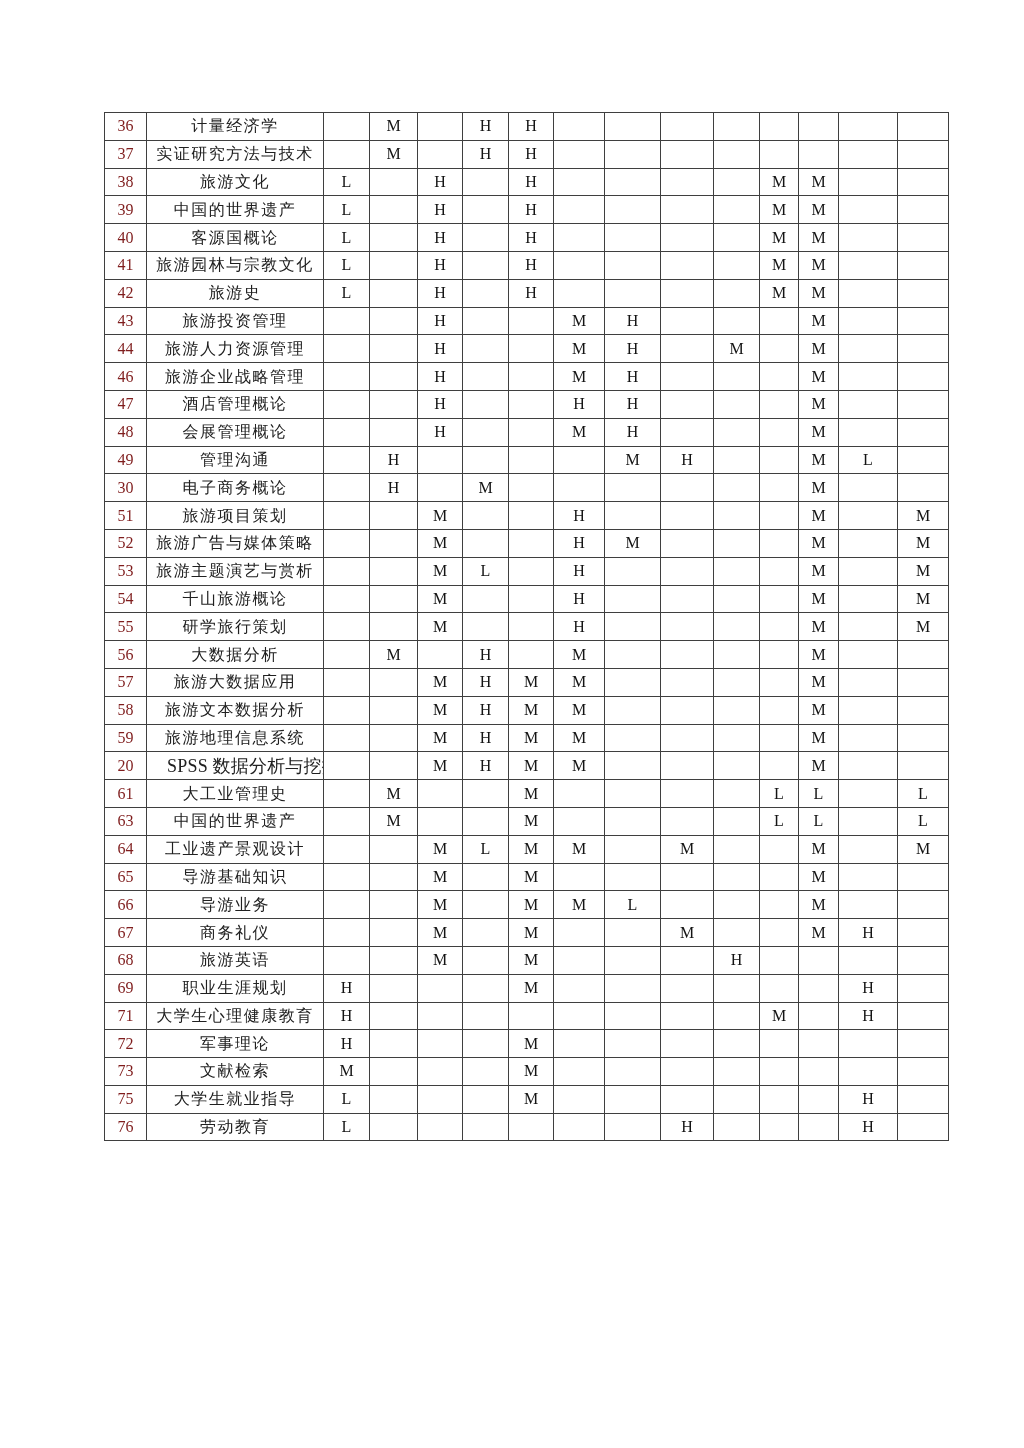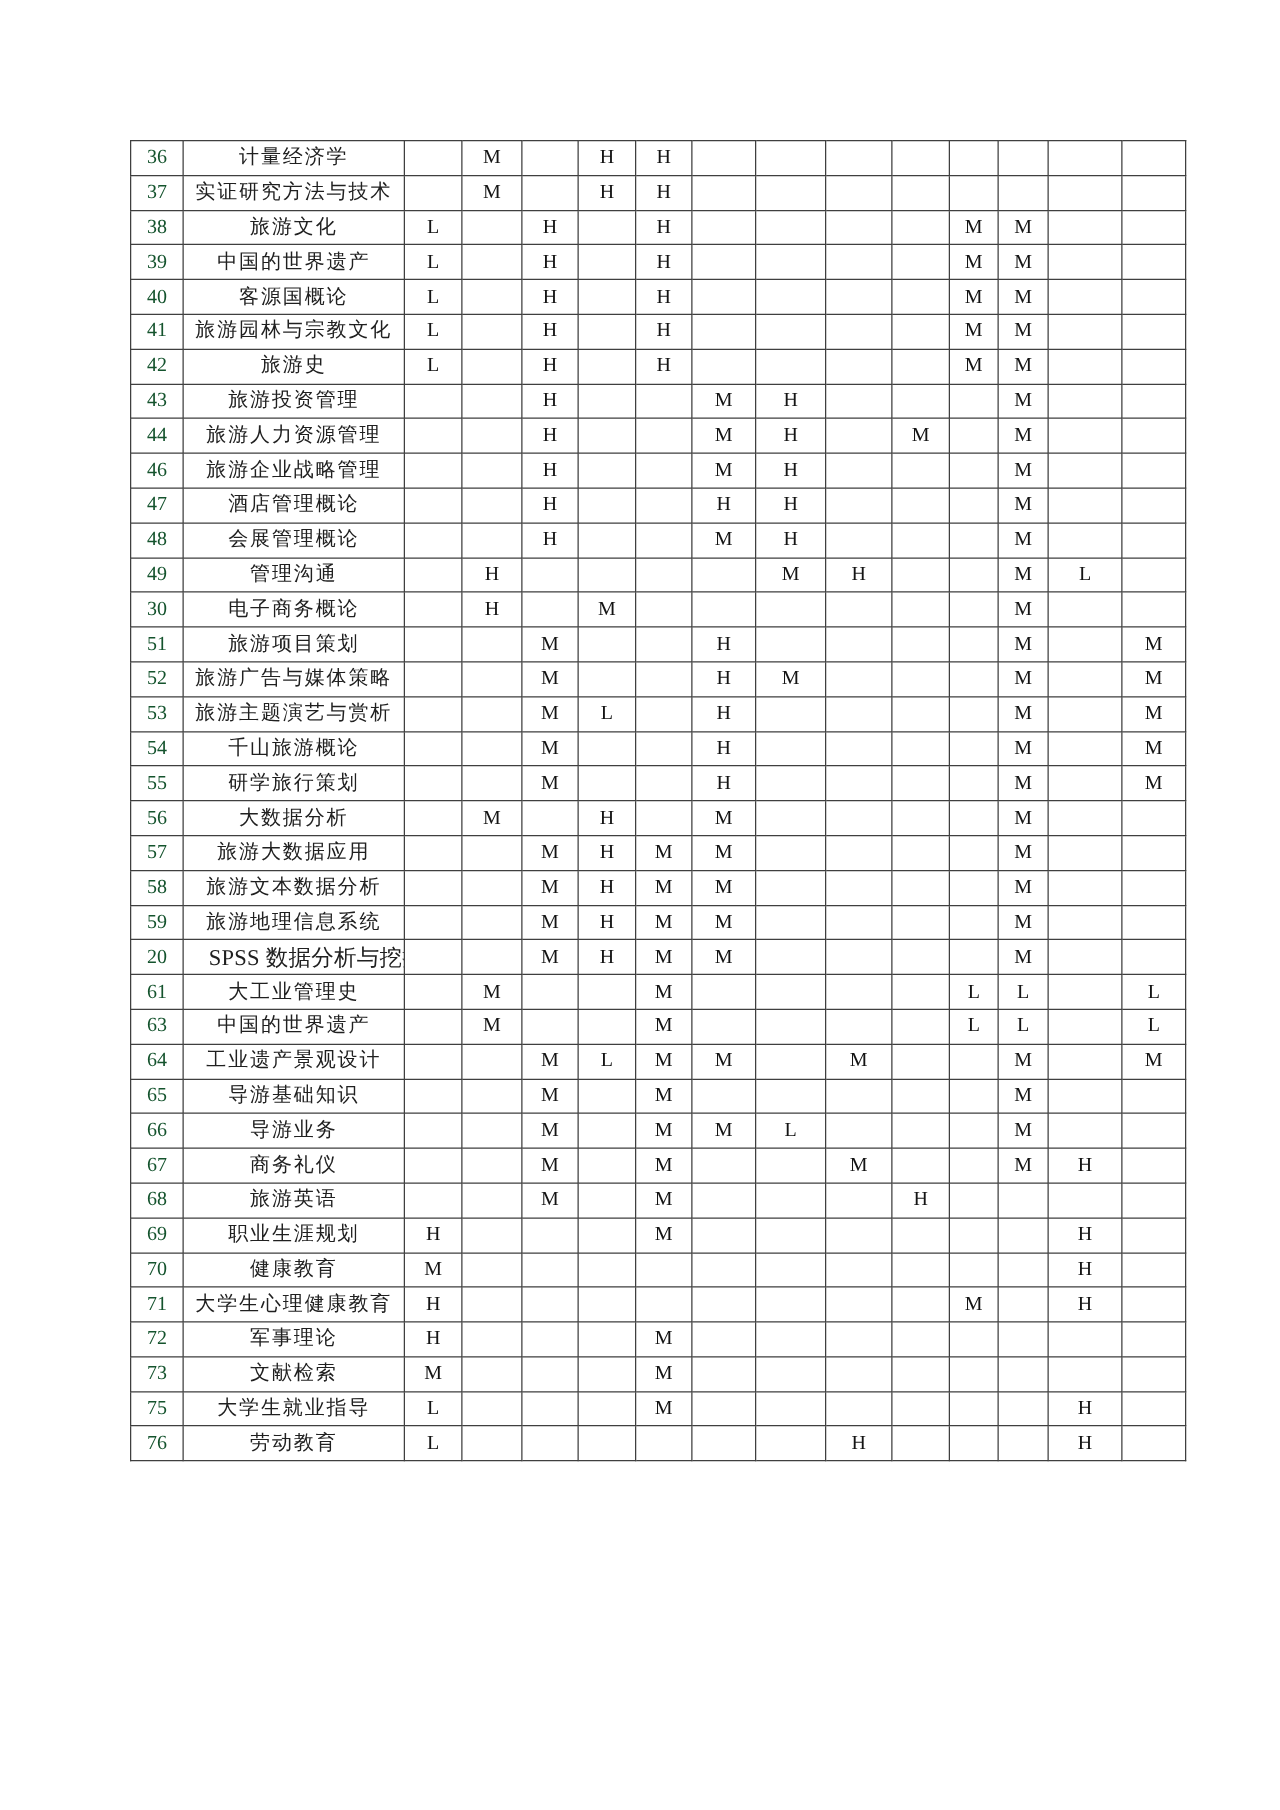--- a/index.html
+++ b/index.html
@@ -34,21 +34,21 @@
     padding: 0;
     text-align: center;
     vertical-align: middle;
     font-size: 16px;
     line-height: 1;
     overflow: hidden;
     white-space: nowrap;
   }
   td.no-cell {
     font-size: 18px;
-    color: #14532d;
+    color: #7f1d1d;
   }
   td.name-cell {
     text-align: left;
     padding-left: 10px;
     font-size: 15px;
     letter-spacing: 1.5px;
     color: #202020;
     margin-top: 25px;
   }
   td.name-cell.condensed {
@@ -622,37 +622,20 @@
           <td class="rating-cell"></td>
           <td class="rating-cell"></td>
           <td class="rating-cell"></td>
           <td class="rating-cell"></td>
           <td class="rating-cell"></td>
           <td class="rating-cell"></td>
           <td class="rating-cell">H</td>
           <td class="rating-cell"></td>
         </tr>
         <tr>
-          <td class="no-cell">70</td>
-          <td class="name-cell">健康教育</td>
-          <td class="rating-cell">M</td>
-          <td class="rating-cell"></td>
-          <td class="rating-cell"></td>
-          <td class="rating-cell"></td>
-          <td class="rating-cell"></td>
-          <td class="rating-cell"></td>
-          <td class="rating-cell"></td>
-          <td class="rating-cell"></td>
-          <td class="rating-cell"></td>
-          <td class="rating-cell"></td>
-          <td class="rating-cell"></td>
-          <td class="rating-cell">H</td>
-          <td class="rating-cell"></td>
-        </tr>
-        <tr>
           <td class="no-cell">71</td>
           <td class="name-cell">大学生心理健康教育</td>
           <td class="rating-cell">H</td>
           <td class="rating-cell"></td>
           <td class="rating-cell"></td>
           <td class="rating-cell"></td>
           <td class="rating-cell"></td>
           <td class="rating-cell"></td>
           <td class="rating-cell"></td>
           <td class="rating-cell"></td>

